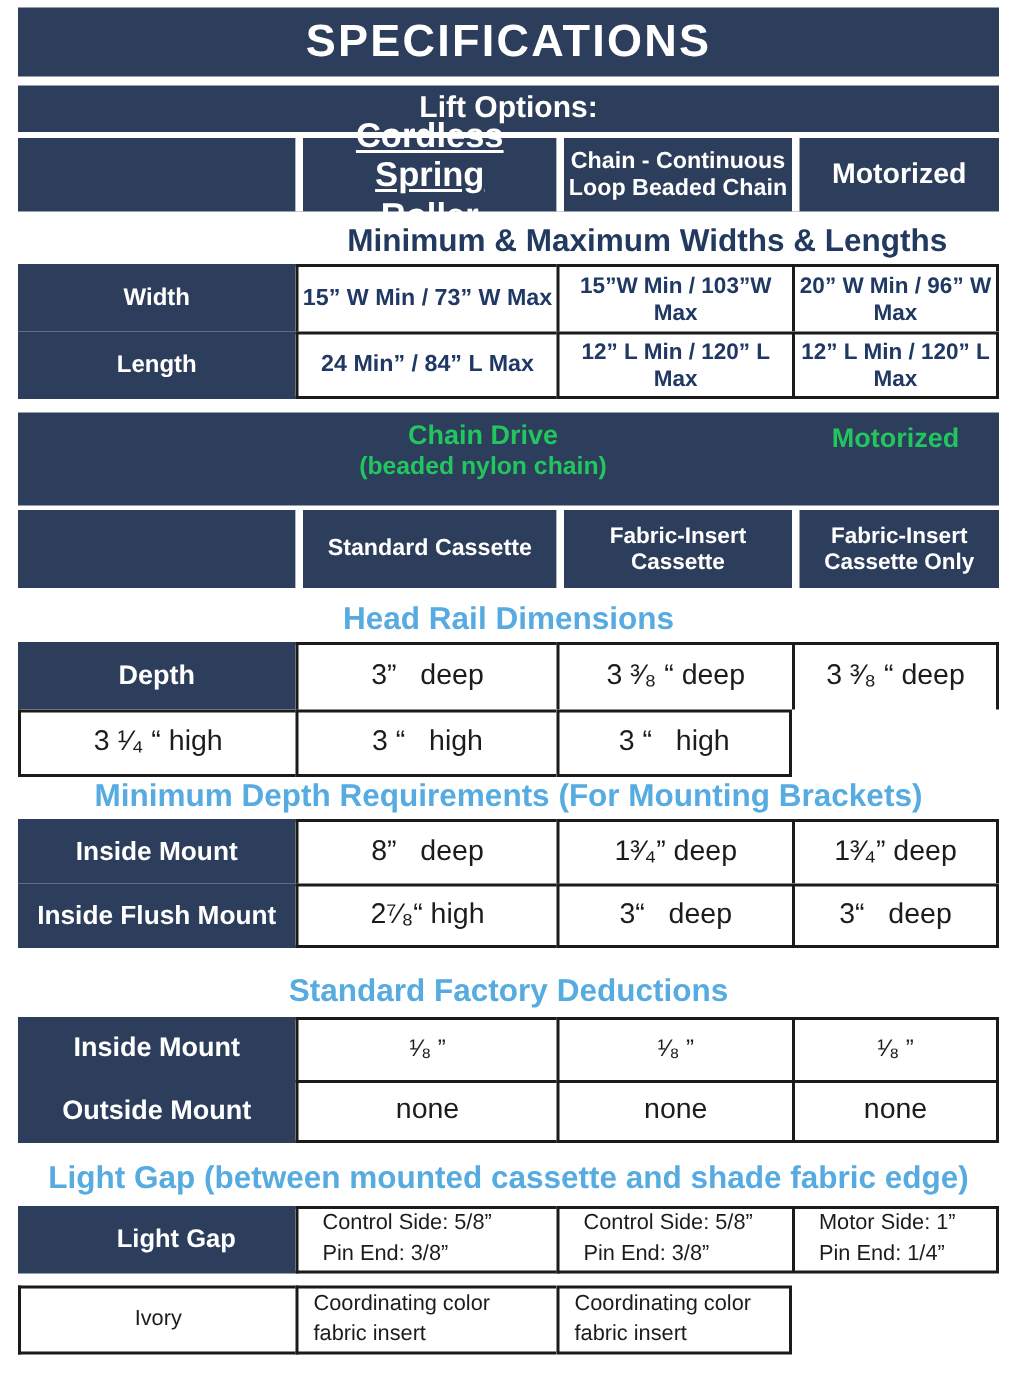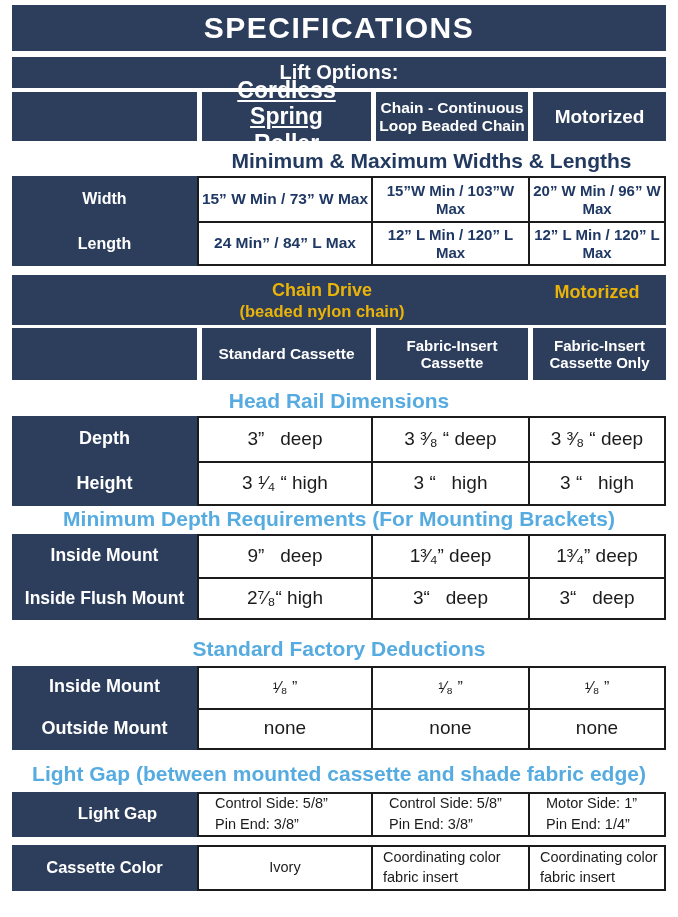--- a/index.html
+++ b/index.html
@@ -58,21 +58,21 @@
     text-align:center; white-space:pre-wrap; line-height:1.2;
   }
   .val.c4 { border-right:2px solid var(--table_border,#1b1b1b); }
   .val.bot { border-bottom:2px solid var(--table_border,#1b1b1b); }
 
   .t-widths { grid-auto-rows:45px; }
   .t-widths .lbl { font-size:16px; }
   .t-widths .val { color:var(--value_navy,#1f3864); font-weight:700; font-size:15px; }
   .t-widths .val.c2w { font-size:15.5px; }
 
-  .drive-bar { position:relative; height:50px; background:var(--navy,#2d3e5c); color:#eab308; margin-top:9px; }
+  .drive-bar { position:relative; height:62px; background:var(--navy,#2d3e5c); color:#22c55e; margin-top:9px; }
   .drive-left { position:absolute; left:80px; top:5px; width:460px; text-align:center; font-weight:700; }
   .drive-line1 { font-size:18px; line-height:21px; }
   .drive-line2 { font-size:16.5px; line-height:20px; }
   .drive-right { position:absolute; right:0; top:7px; width:138px; text-align:center; font-weight:700; font-size:18px; }
 
   .cassette-row { margin-top:3px; margin-bottom:8px; }
   .cassette-row .hcell { height:52px; }
   .cassette-row .c2 { font-size:15.5px; }
   .cassette-row .c3, .cassette-row .c4 { font-size:15px; }
 
@@ -157,31 +157,30 @@
 Cassette Only</div>
   </div>
 
   <div class="heading-blue h-headrail">Head Rail Dimensions</div>
 
   <div class="grid t-headrail">
     <div class="lbl">Depth</div>
     <div class="val">3”   deep</div>
     <div class="val">3 ³⁄₈ “ deep</div>
     <div class="val c4">3 ³⁄₈ “ deep</div>
-    <div class="lbl">Height</div>
     <div class="val bot">3 ¹⁄₄ “ high</div>
     <div class="val bot">3 “   high</div>
     <div class="val bot c4">3 “   high</div>
   </div>
 
   <div class="heading-blue h-mindepth">Minimum Depth Requirements (For Mounting Brackets)</div>
 
   <div class="grid t-mindepth">
     <div class="lbl">Inside Mount</div>
-    <div class="val">9”   deep</div>
+    <div class="val">8”   deep</div>
     <div class="val">1³⁄₄” deep</div>
     <div class="val c4">1³⁄₄” deep</div>
     <div class="lbl">Inside Flush Mount</div>
     <div class="val bot">2⁷⁄₈“ high</div>
     <div class="val bot">3“   deep</div>
     <div class="val bot c4">3“   deep</div>
   </div>
 
   <div class="heading-blue h-deduct">Standard Factory Deductions</div>
 
@@ -202,21 +201,20 @@
     <div class="lbl">Light Gap</div>
     <div class="val bot">Control Side: 5/8”
 Pin End: 3/8”</div>
     <div class="val bot">Control Side: 5/8”
 Pin End: 3/8”</div>
     <div class="val bot c4">Motor Side: 1”
 Pin End: 1/4”</div>
   </div>
 
   <div class="grid t-cassettecolor">
-    <div class="lbl">Cassette Color</div>
     <div class="val bot">Ivory</div>
     <div class="val bot left">Coordinating color
 fabric insert</div>
     <div class="val bot left c4">Coordinating color
 fabric insert</div>
   </div>
 
 </div>
 
 </body></html>

